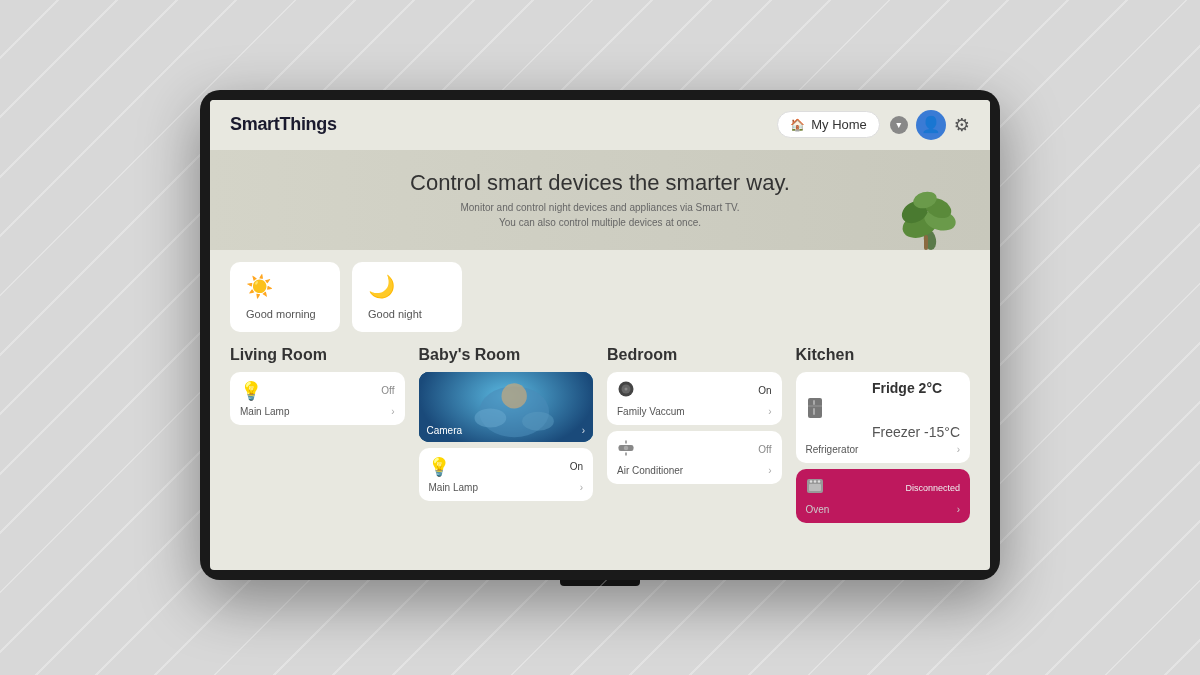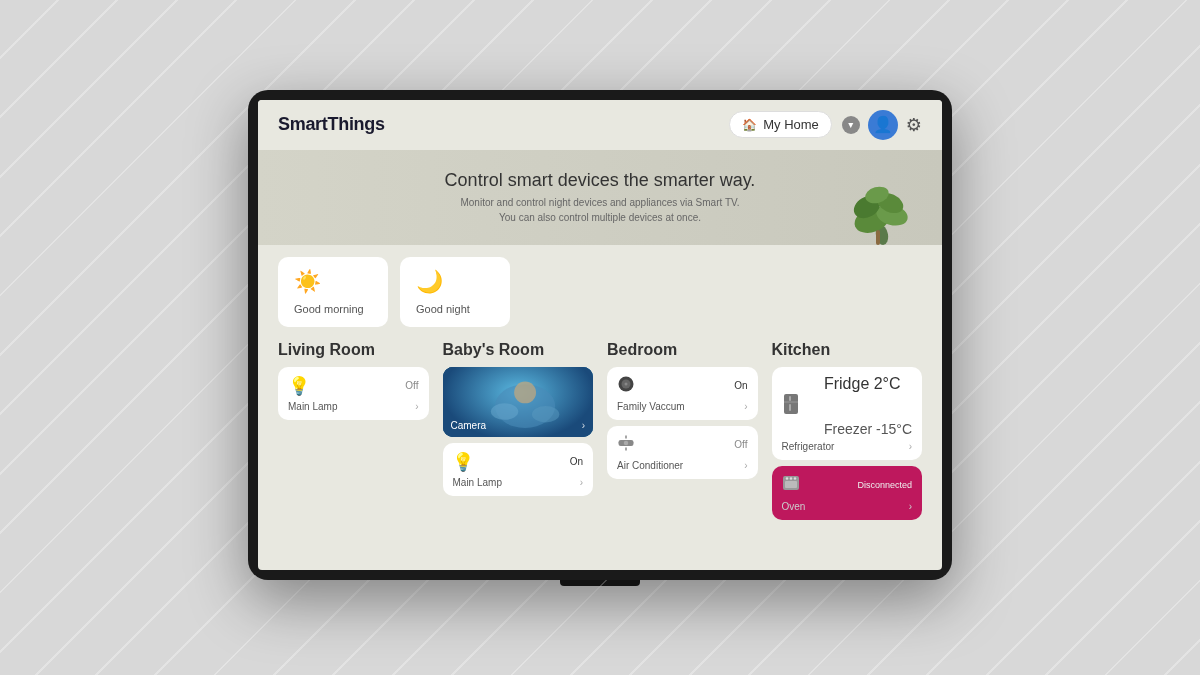--- a/index.html
+++ b/index.html
@@ -21,21 +21,21 @@
       background: repeating-linear-gradient(
         135deg,
         transparent,
         transparent 40px,
         rgba(255,255,255,0.3) 40px,
         rgba(255,255,255,0.3) 42px
       );
     }
     .tv-frame {
       position: relative;
-      width: 704px;
+      width: 800px;
       height: 490px;
       background: #1a1a1a;
       border-radius: 20px;
       padding: 10px;
       box-shadow: 0 20px 60px rgba(0,0,0,0.4);
     }
     .tv-screen {
       width: 100%;
       height: 100%;
       background: #e8e8e0;
@@ -135,21 +135,21 @@
     .banner-plant {
       position: absolute;
       right: 20px;
       bottom: 0;
       width: 100px;
       height: 80px;
       overflow: hidden;
     }
     
     .banner h1 {
-      font-size: 18px;
+      font-size: 22px;
       font-weight: 400;
       color: #333;
       text-align: right;
       margin-bottom: 4px;
     }
     .banner p {
       font-size: 10px;
       color: #666;
       text-align: center;
       line-height: 1.5;
@@ -274,22 +274,22 @@
       right: 8px;
       font-size: 10px;
       color: rgba(255,255,255,0.8);
     }
     
     .fridge-info {
       display: flex;
       flex-direction: column;
     }
     .fridge-temp-main {
-      font-size: 16px;
-      font-weight: 400;
+      font-size: 14px;
+      font-weight: 700;
       color: #333;
     }
     .fridge-temp-secondary {
       font-size: 14px;
       color: #555;
       margin-top: 28px;
     }
     
     .device-card.disconnected {
       background: #be185d;

